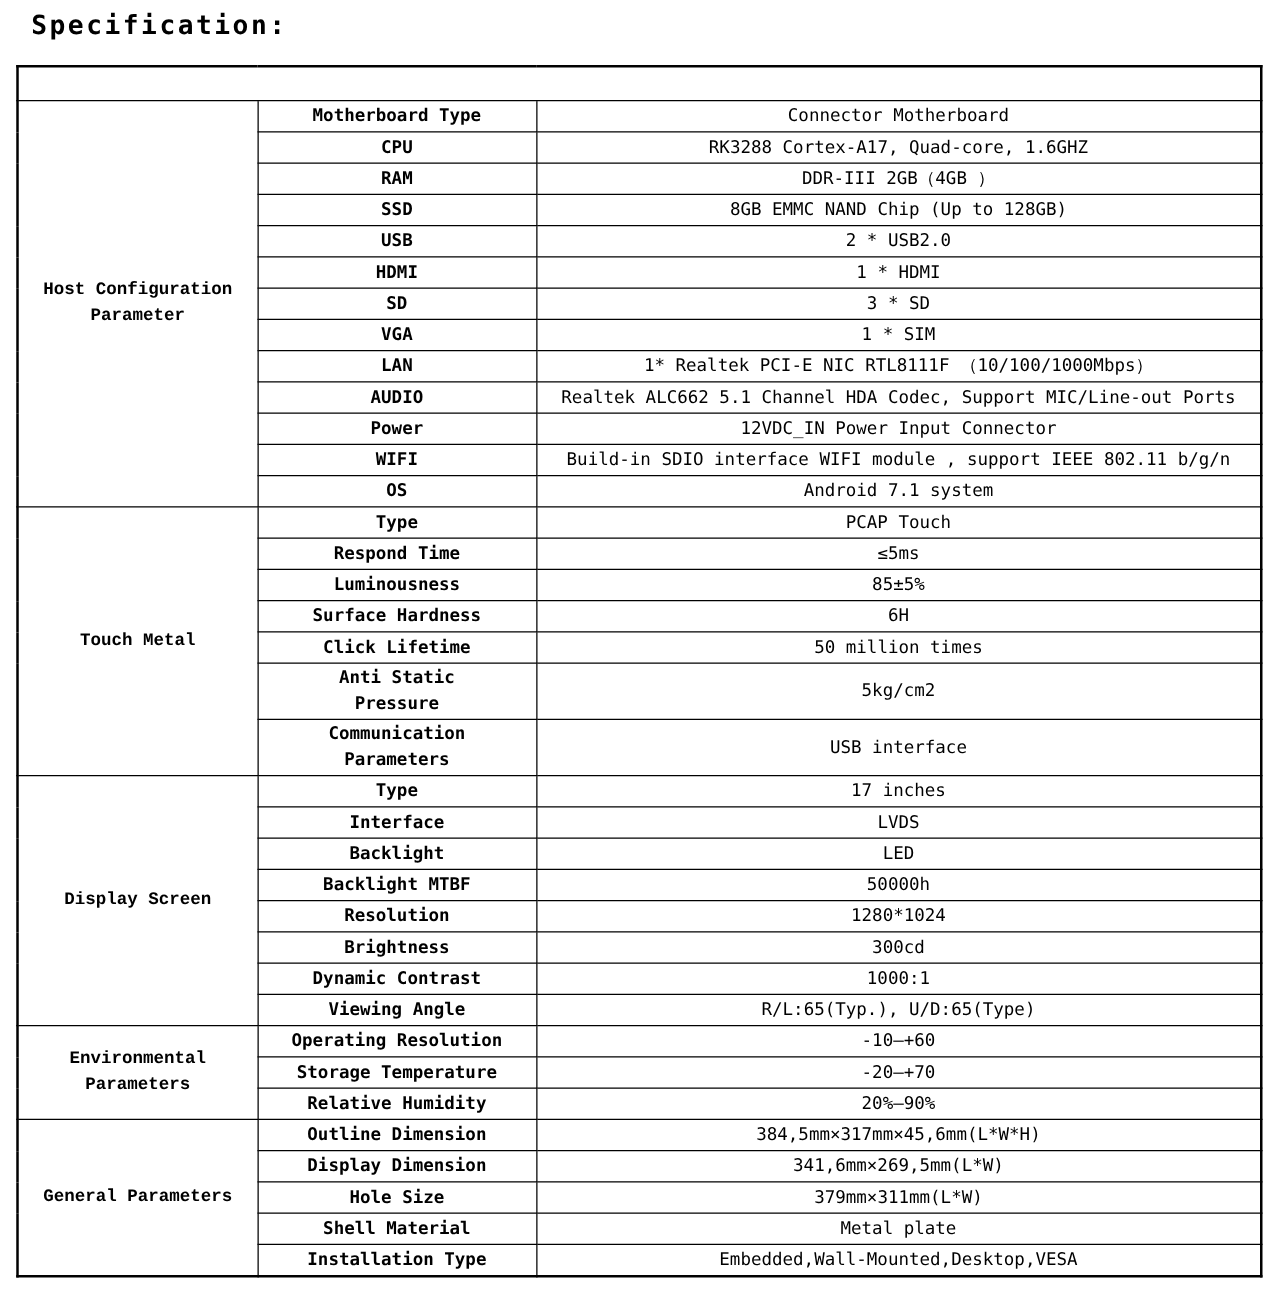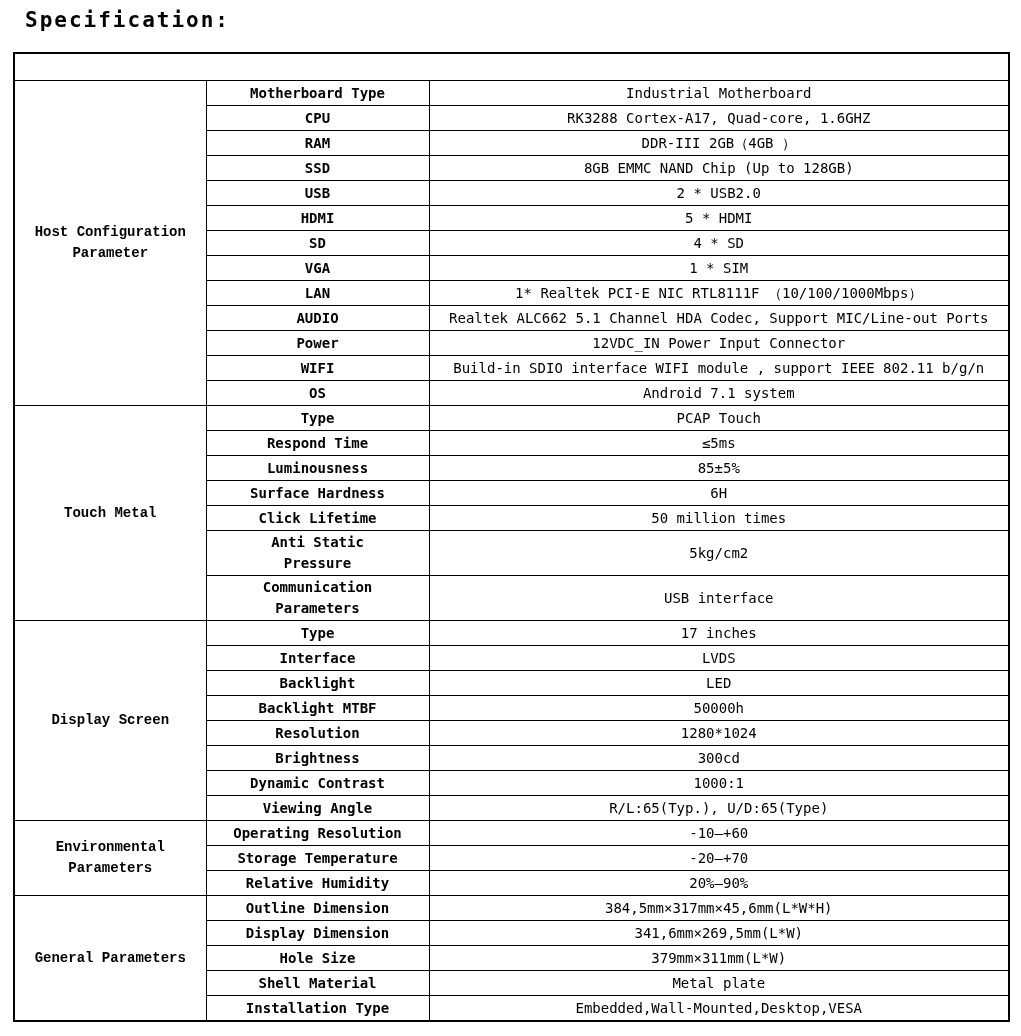--- a/index.html
+++ b/index.html
@@ -55,45 +55,45 @@
     <col class="col-val">
   </colgroup>
   <tbody>
     <tr class="header-row">
       <td colspan="3"></td>
     </tr>
   <tr>
         <td class="cat-cell" rowspan="13">Host Configuration
 Parameter</td>
         <td class="param-cell">Motherboard Type</td>
-        <td class="value-cell">Industrial Motherboard</td>
+        <td class="value-cell">Connector Motherboard</td>
       </tr>
       <tr>
         <td class="param-cell">CPU</td>
         <td class="value-cell">RK3288 Cortex-A17, Quad-core, 1.6GHZ</td>
       </tr>
       <tr>
         <td class="param-cell">RAM</td>
         <td class="value-cell">DDR-III 2GB（4GB ）</td>
       </tr>
       <tr>
         <td class="param-cell">SSD</td>
         <td class="value-cell">8GB EMMC NAND Chip (Up to 128GB)</td>
       </tr>
       <tr>
         <td class="param-cell">USB</td>
         <td class="value-cell">2 * USB2.0</td>
       </tr>
       <tr>
         <td class="param-cell">HDMI</td>
-        <td class="value-cell">5 * HDMI</td>
+        <td class="value-cell">1 * HDMI</td>
       </tr>
       <tr>
         <td class="param-cell">SD</td>
-        <td class="value-cell">4 * SD</td>
+        <td class="value-cell">3 * SD</td>
       </tr>
       <tr>
         <td class="param-cell">VGA</td>
         <td class="value-cell">1 * SIM</td>
       </tr>
       <tr>
         <td class="param-cell">LAN</td>
         <td class="value-cell">1* Realtek PCI-E NIC RTL8111F （10/100/1000Mbps）</td>
       </tr>
       <tr>

